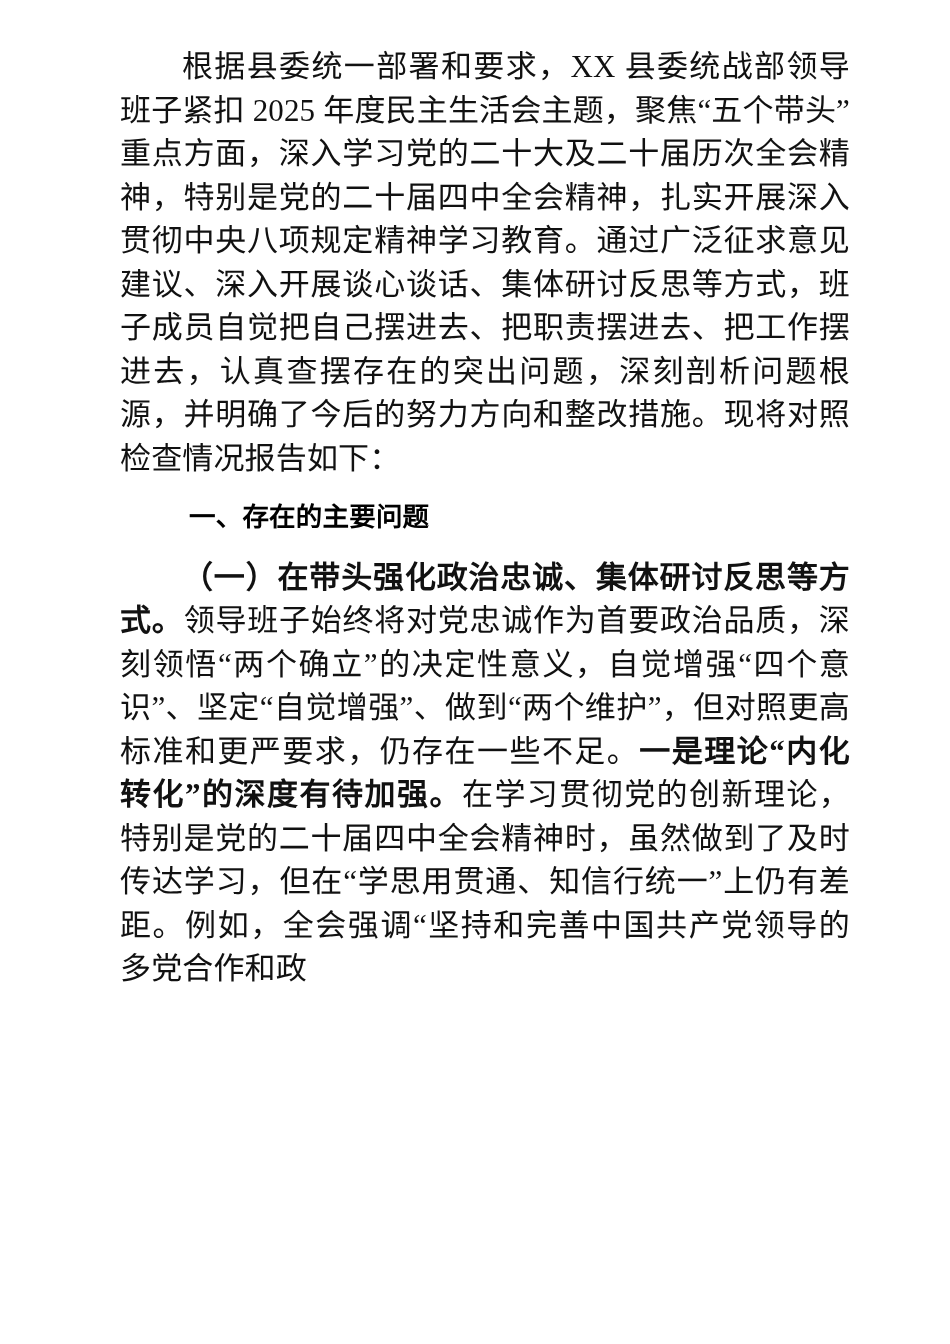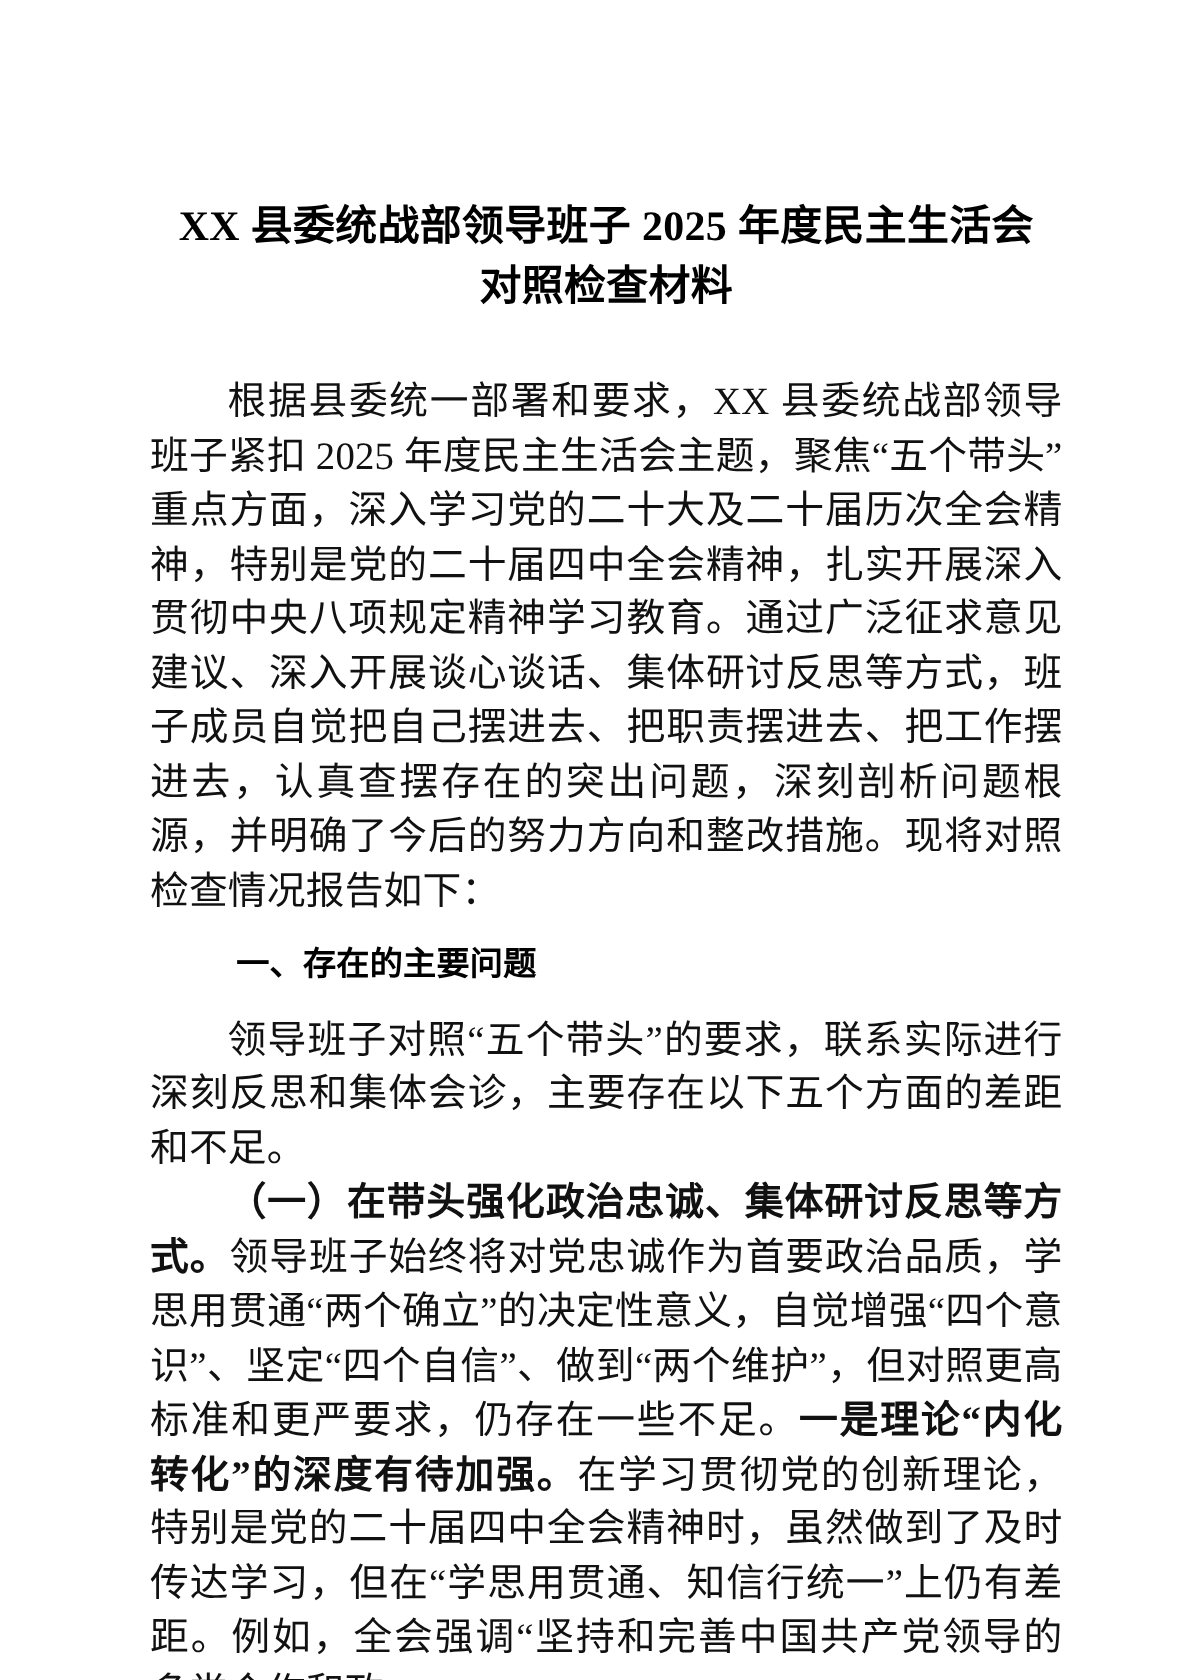--- a/index.html
+++ b/index.html
@@ -82,25 +82,23 @@
     
   }
 </style>
 </head>
 <body>
 
 <div class="page">
 
   <div class="doc-body">
 
-    <h1 class="doc-title"><span>XX 县委统战部领导班子 2025 年度民主生活会</span><br><span>对照检查材料</span></h1>
 
     <p class="para para-first">根据县委统一部署和要求，XX 县委统战部领导班子紧扣 2025 年度民主生活会主题，聚焦“五个带头”重点方面，深入学习党的二十大及二十届历次全会精神，特别是党的二十届四中全会精神，扎实开展深入贯彻中央八项规定精神学习教育。通过广泛征求意见建议、深入开展谈心谈话、集体研讨反思等方式，班子成员自觉把自己摆进去、把职责摆进去、把工作摆进去，认真查摆存在的突出问题，深刻剖析问题根源，并明确了今后的努力方向和整改措施。现将对照检查情况报告如下：</p>
 
     <p class="heading-1">一、存在的主要问题</p>
 
-    <p class="para">领导班子对照“五个带头”的要求，联系实际进行深刻反思和集体会诊，主要存在以下五个方面的差距和不足。</p>
 
-    <p class="para"><span class="bold-run">（一）在带头强化政治忠诚、集体研讨反思等方式。</span><span>领导班子始终将对党忠诚作为首要政治品质，学思用贯通“两个确立”的决定性意义，自觉增强“四个意识”、坚定“四个自信”、做到“两个维护”，但对照更高标准和更严要求，仍存在一些不足。</span><span class="bold-run">一是理论“内化转化”的深度有待加强。</span><span>在学习贯彻党的创新理论，特别是党的二十届四中全会精神时，虽然做到了及时传达学习，但在“学思用贯通、知信行统一”上仍有差距。例如，全会强调“坚持和完善中国共产党领导的多党合作和政</span></p>
+    <p class="para"><span class="bold-run">（一）在带头强化政治忠诚、集体研讨反思等方式。</span><span>领导班子始终将对党忠诚作为首要政治品质，深刻领悟“两个确立”的决定性意义，自觉增强“四个意识”、坚定“自觉增强”、做到“两个维护”，但对照更高标准和更严要求，仍存在一些不足。</span><span class="bold-run">一是理论“内化转化”的深度有待加强。</span><span>在学习贯彻党的创新理论，特别是党的二十届四中全会精神时，虽然做到了及时传达学习，但在“学思用贯通、知信行统一”上仍有差距。例如，全会强调“坚持和完善中国共产党领导的多党合作和政</span></p>
 
   </div>
 
 </div>
 
 </body></html>

